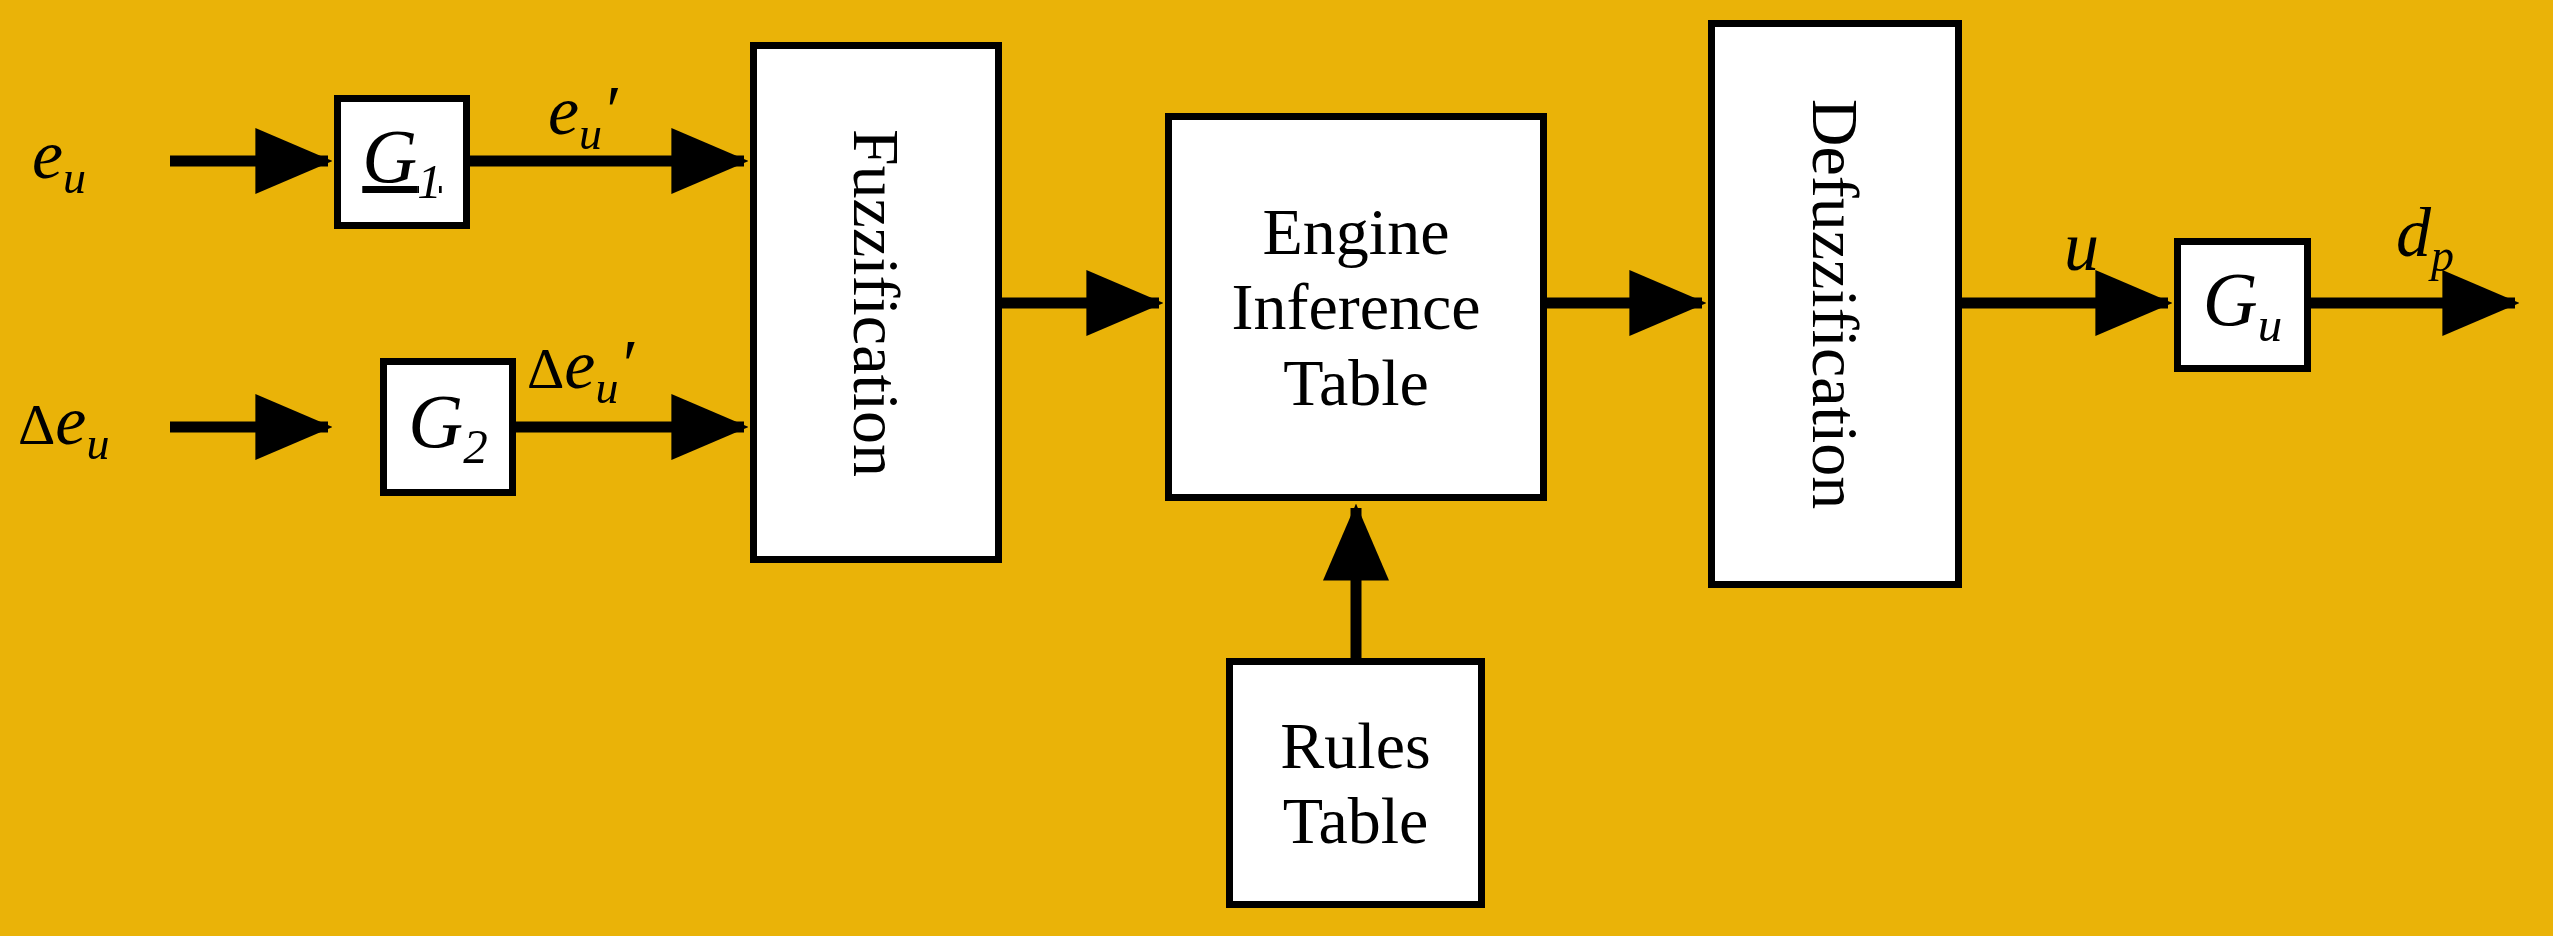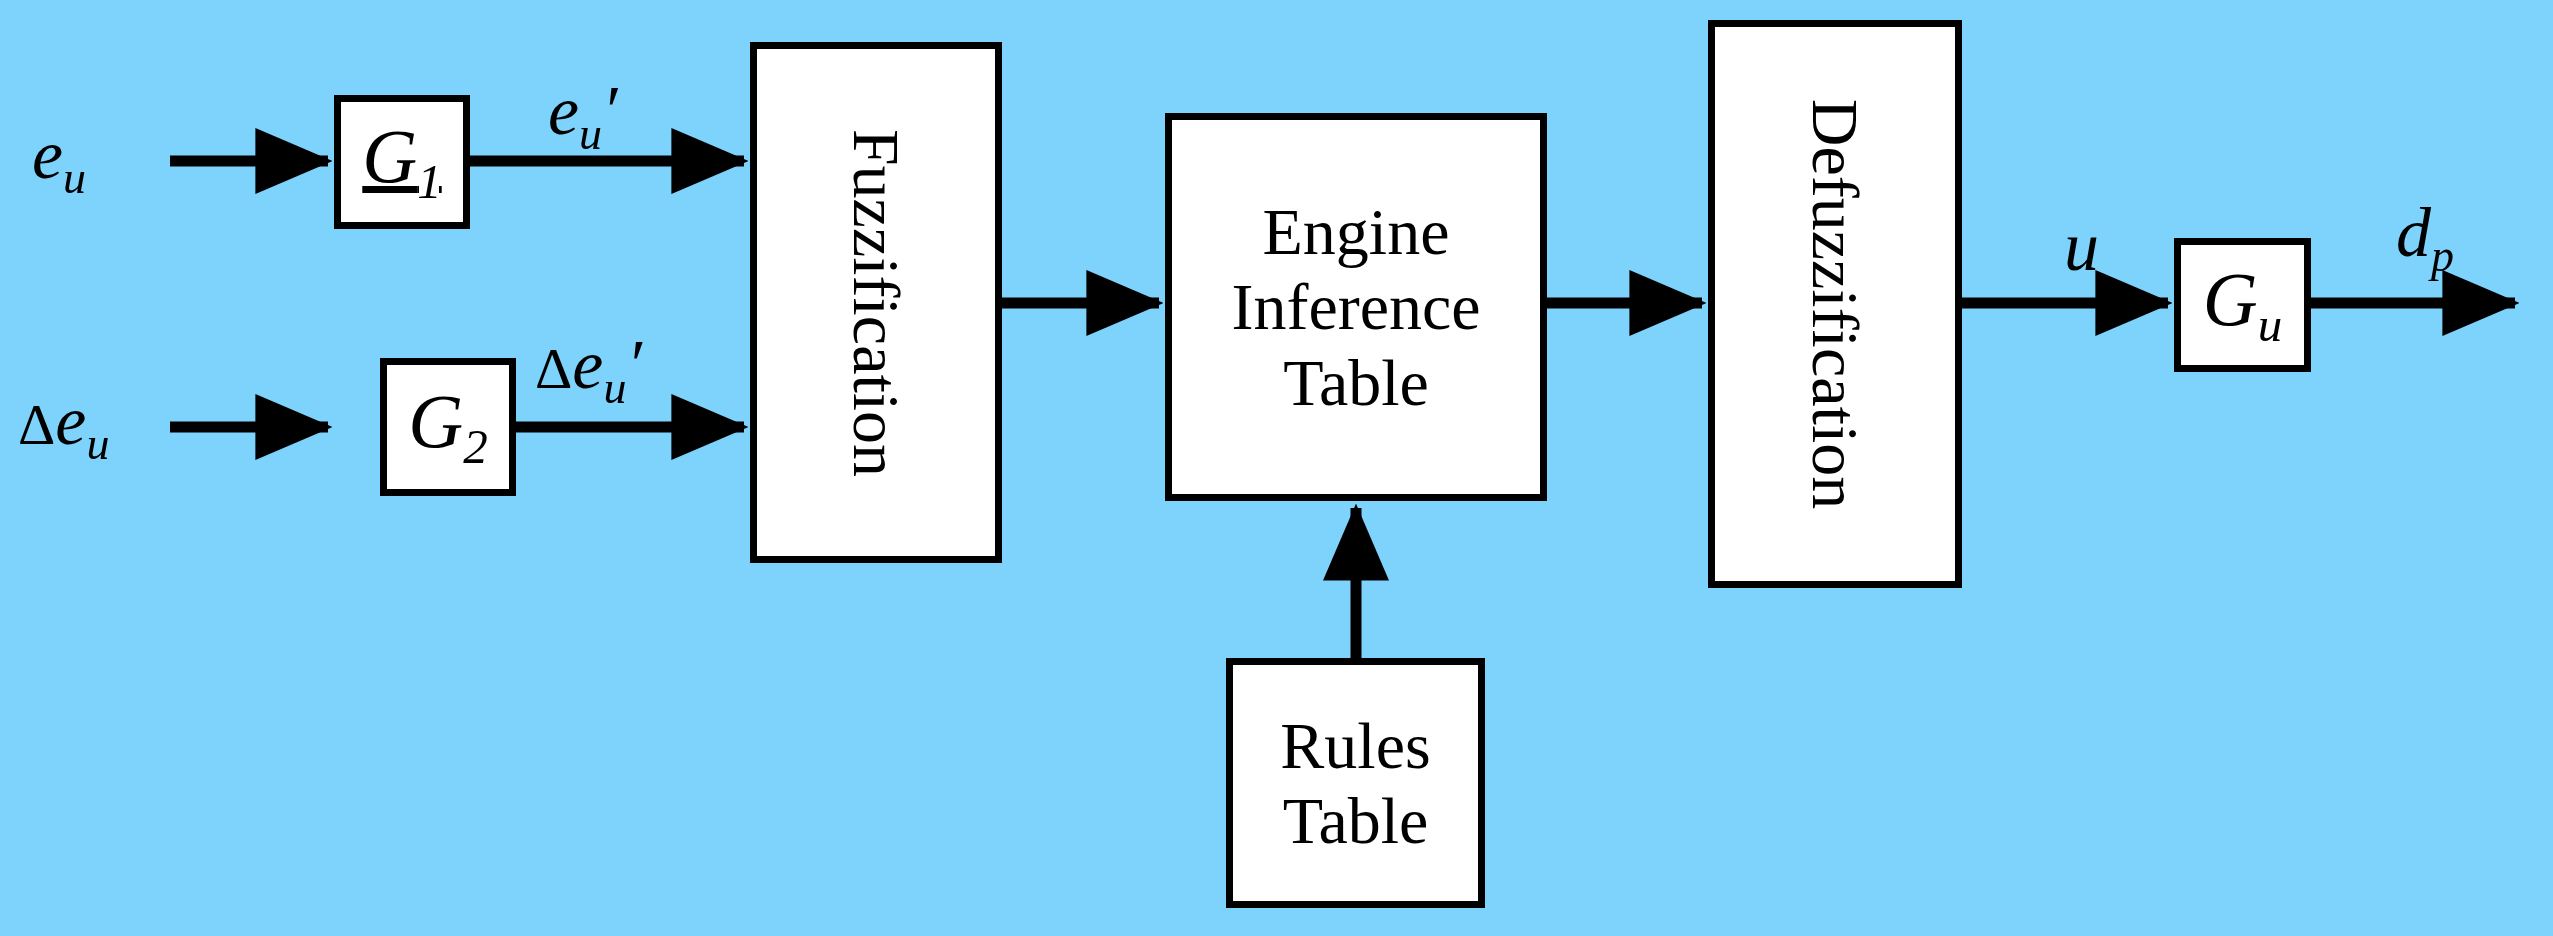--- a/index.html
+++ b/index.html
@@ -1,19 +1,19 @@
 <!DOCTYPE html>
 <html><head>
 <meta charset="utf-8">
 <style>
   html,body{margin:0;padding:0;background:#ffffff;}
   #stage{
     position:relative;
     width:2553px;height:936px;
-    background:#7dd3fc;
+    background:#eab308;
     overflow:hidden;
     font-family:"Liberation Serif", serif;
     color:#000000;
   }
   .box{
     position:absolute;
     border:7px solid #000;
     background:#fff;
     box-sizing:border-box;
     display:flex;
@@ -105,21 +105,21 @@
   </div>
 
   <div class="sig" style="left:18px;top:386px;text-align:center;">
     <span class="delta">Δ</span><span>e</span><span class="sub">u</span>
   </div>
 
   <div class="sig" style="left:548px;top:52px;margin-top:24px;">
     <span>e</span><span class="sub">u</span><span class="pr">′</span>
   </div>
 
-  <div class="sig" style="left:527px;top:330px;margin-left:8px;">
+  <div class="sig" style="left:527px;top:330px;">
     <span class="delta">Δ</span><span>e</span><span class="sub">u</span><span class="pr">′</span>
   </div>
 
   <div class="sig" style="left:2064px;top:212px;">
     <span>u</span>
   </div>
 
   <div class="sig" style="left:2396px;top:198px;">
     <span>d</span><span class="sub">p</span>
   </div>

